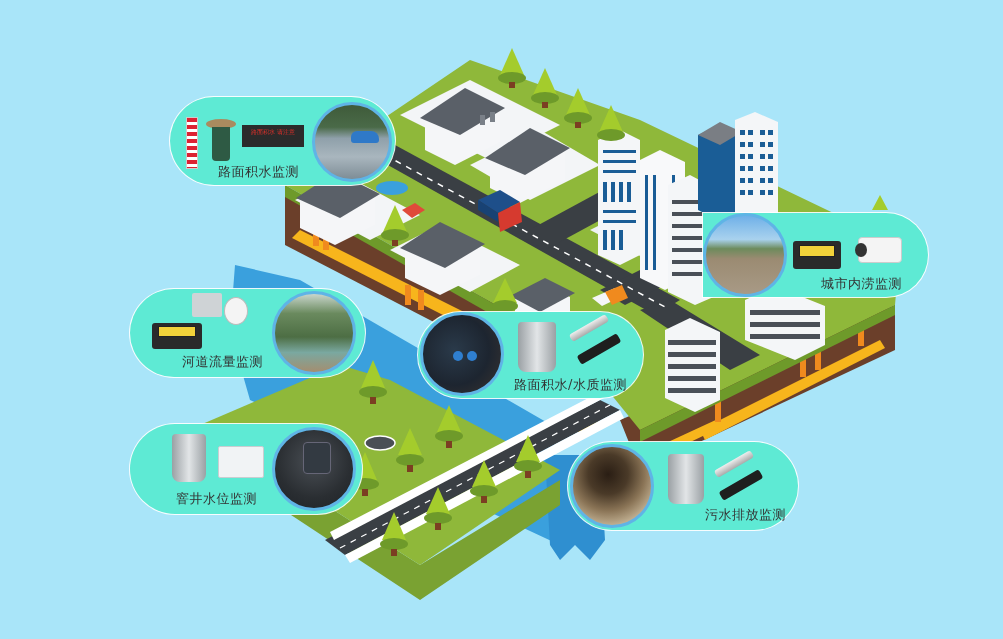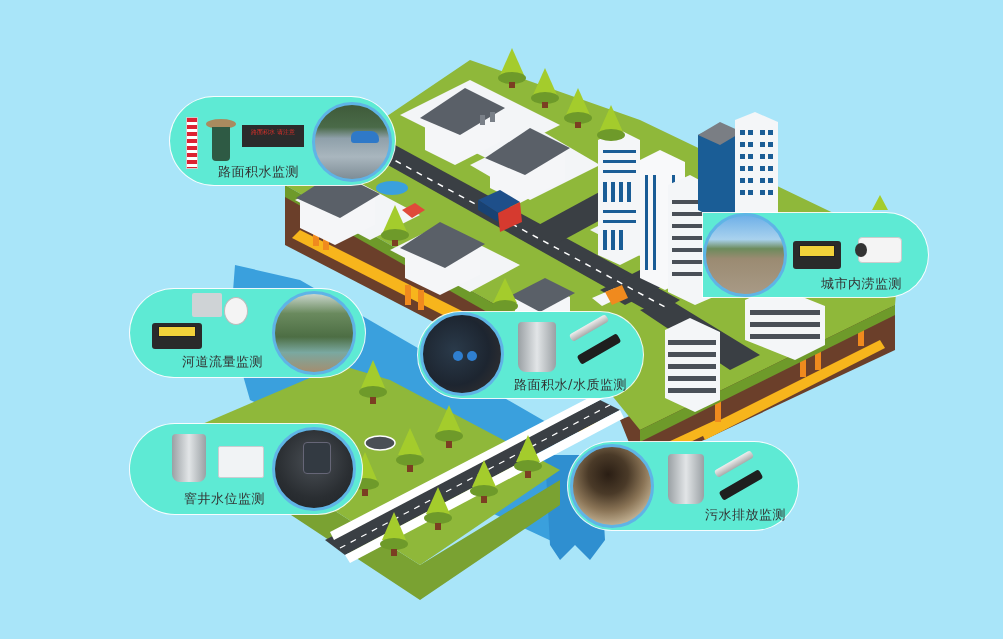--- a/index.html
+++ b/index.html
@@ -307,21 +307,21 @@
   <div class="label" style="left:96px;top:64px;">路面积水/水质监测</div>
   <div class="photo" style="left:2px;top:0px;width:84px;height:84px;background:radial-gradient(circle at 40% 45%,#2a3a4a 0%,#1d2530 55%,#3a3430 100%);">
     <div style="position:absolute;left:30px;top:36px;width:10px;height:10px;border-radius:50%;background:#2f7fd0;"></div>
     <div style="position:absolute;left:44px;top:36px;width:10px;height:10px;border-radius:50%;background:#2f7fd0;"></div>
   </div>
 </div>
 
 <div class="callout" style="left:130px;top:424px;width:232px;height:90px;">
   <div class="device" style="left:42px;top:10px;width:34px;height:48px;background:linear-gradient(90deg,#9aa0a4,#e2e5e7,#9aa0a4);border-radius:4px 4px 8px 8px;"></div>
   <div class="device" style="left:88px;top:22px;width:44px;height:30px;background:#f1f3f5;border:1px solid #c9cdd1;border-radius:2px;"></div>
-  <div class="label" style="left:46px;top:66px;margin-left:8px;">窨井水位监测</div>
+  <div class="label" style="left:46px;top:66px;">窨井水位监测</div>
   <div class="photo" style="left:142px;top:3px;width:84px;height:84px;background:radial-gradient(circle at 50% 40%,#4a4f55 0%,#2a2e32 60%,#1e2226 100%);">
     <div style="position:absolute;left:28px;top:12px;width:26px;height:30px;background:#333a42;border:1px solid #667;border-radius:4px;"></div>
   </div>
 </div>
 
 <div class="callout" style="left:568px;top:442px;width:230px;height:88px;">
   <div class="device" style="left:100px;top:12px;width:36px;height:50px;background:linear-gradient(90deg,#9aa0a4,#e2e5e7,#9aa0a4);border-radius:4px 4px 8px 8px;"></div>
   <div class="device" style="left:145px;top:18px;width:42px;height:8px;background:linear-gradient(#eee,#aaa);transform:rotate(-30deg);border-radius:3px;"></div>
   <div class="device" style="left:150px;top:38px;width:46px;height:10px;background:#1e1e1e;transform:rotate(-30deg);border-radius:3px;"></div>
   <div class="label" style="left:107px;top:64px;margin-left:30px;">污水排放监测</div>

